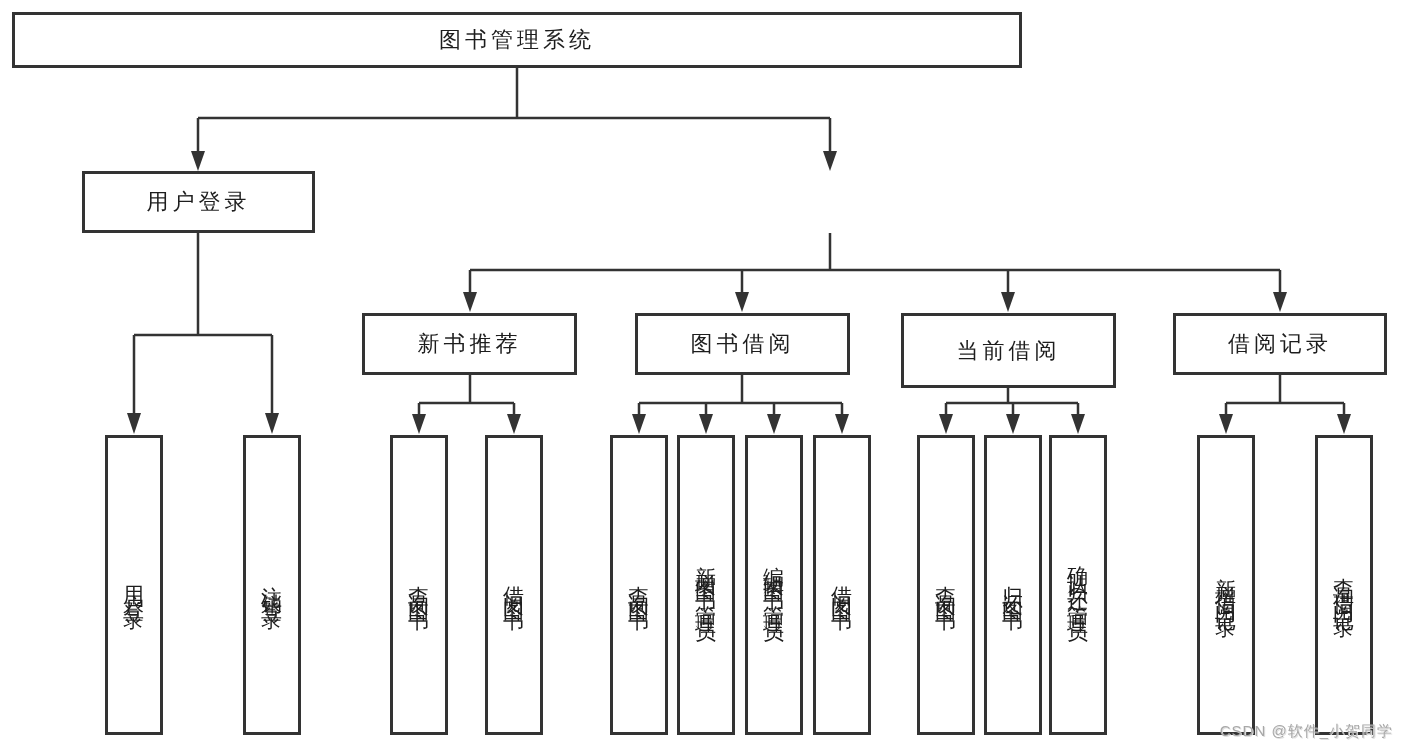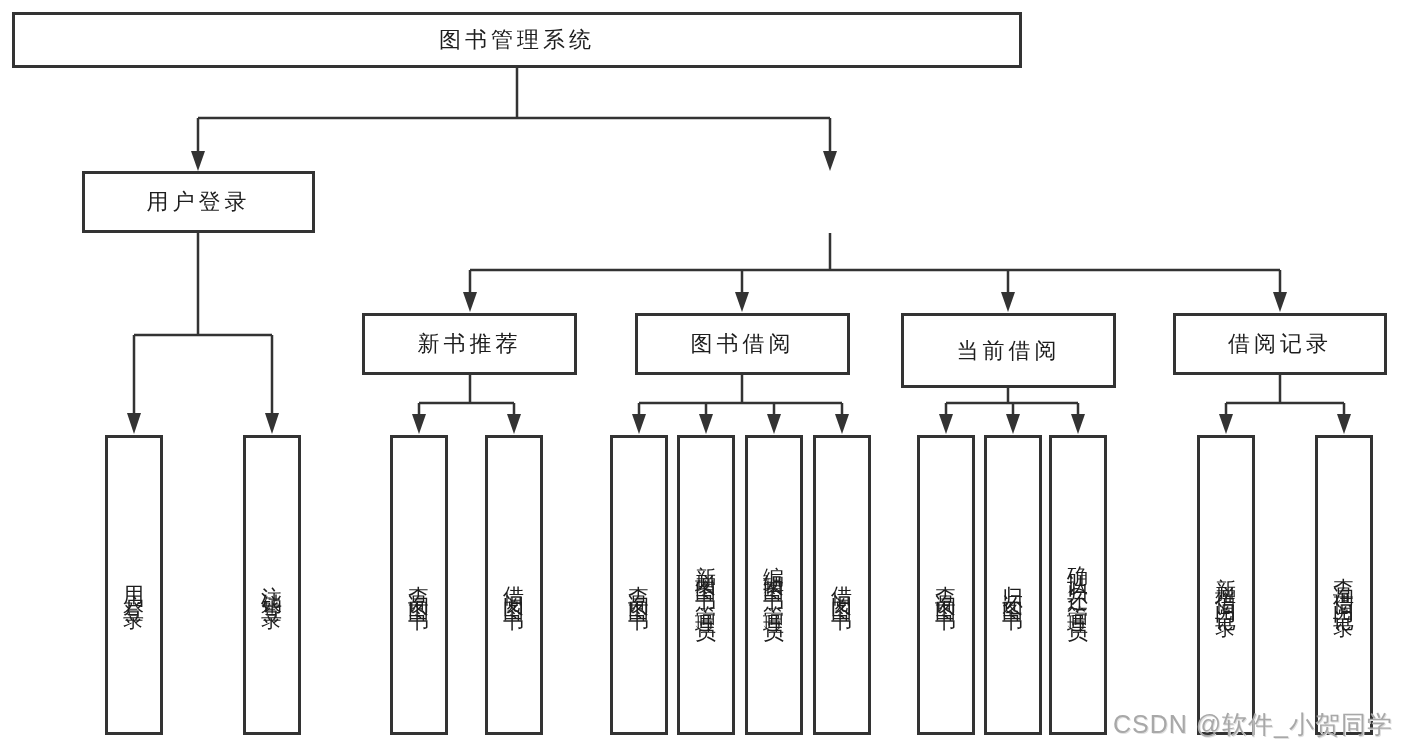--- a/index.html
+++ b/index.html
@@ -39,21 +39,21 @@
     text-orientation: mixed;
     font-size: 21px;
     letter-spacing: 8px;
     line-height: 1;
     white-space: nowrap;
   }
   .watermark {
     position: absolute;
     right: 12px;
     bottom: 6px;
-    font-size: 25px;
+    font-size: 15px;
     color: #a8a8a8;
     letter-spacing: 1px;
     text-shadow: 1px 1px 0 #e0e0e0;
     z-index: 5;
     white-space: nowrap;
   }
   svg path { stroke: #333333; stroke-width: 2.5; fill: none; }
   svg polygon { fill: #333333; stroke: none; }
 </style>
 </head>

